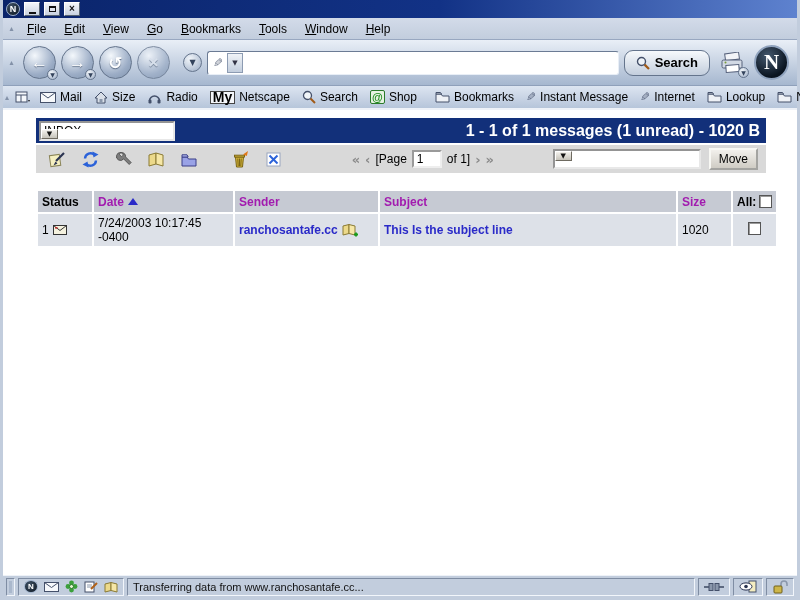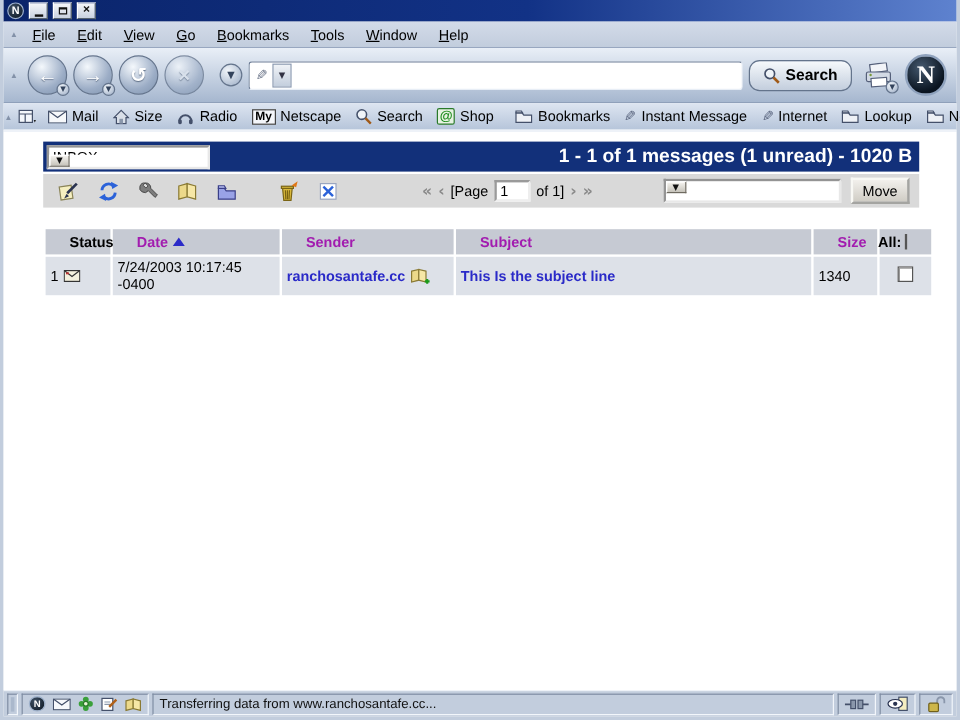--- a/index.html
+++ b/index.html
@@ -50,21 +50,21 @@
   .printer .dd-bump { right:0; bottom:-4px; }
   .throbber { width:35px; height:35px; border-radius:50%; background:radial-gradient(circle at 38% 30%,#44586e,#0a1420 70%);
               border:2px solid #8fa2bd; color:#fff; font-size:21px; font-weight:bold; font-family:"Liberation Serif",serif;
               display:flex; align-items:center; justify-content:center; flex:0 0 35px;}
 
   
   .personalbar { height:24px; flex:0 0 24px; background:linear-gradient(#dde5f1,#b6c5da); border-bottom:2px solid #eef2f8;
                  display:flex; align-items:center; font-size:12px; padding-left:2px; }
   .pt-item { display:flex; align-items:center; gap:4px; padding:1px 6px; white-space:nowrap; }
   .pt-sep { width:1px; height:16px; background:#90a0b8; margin:0 3px; }
-  .my-badge { border:1px solid #444; background:#f4f6fa; font-size:10px; font-weight:bold; padding:0 2px; line-height:11px; }
+  .my-badge { border:1px solid #444; background:#f4f6fa; font-size:14px; font-weight:bold; padding:0 2px; line-height:11px; }
   .shop-at { width:15px; height:14px; border:1px solid #2a7a2a; background:#e6f2e2; color:#1a8a1a; font-weight:bold;
              font-size:11px; line-height:12px; text-align:center; border-radius:2px;}
   .tabicon { display:flex; align-items:flex-end; gap:1px; padding:0 4px 0 6px; }
 
   
   .content { flex:1; background:#fff; padding:8px 31px 0 33px; overflow:hidden; }
   .nm-bar { height:25px; background:#12307a; display:flex; align-items:center; justify-content:space-between; padding:0 6px 0 3px; }
   .fakeselect { height:20px; background:#fff; border:2px inset #e8e8e8; display:flex; align-items:stretch; font-size:12px;flex-direction:column; }
   .fs-text { flex:1; padding:1px 4px 0 3px; white-space:nowrap; overflow:hidden; color:#000; }
   .fs-btn { width:17px; background:linear-gradient(#f4f2ee,#c6c3ba); border:1px solid; border-color:#fff #6e6a60 #6e6a60 #fff;
@@ -72,21 +72,21 @@
   .nm-summary { color:#fff; font-weight:bold; font-size:16px; white-space:nowrap; }
   .nm-toolbar { height:28px; background:#d9d9d9; margin-top:2px; display:flex; align-items:center; padding:0 8px; }
   .tb-ico { width:26px; height:22px; display:flex; align-items:center; justify-content:center; margin-right:7px; }
   .tb-gap { width:18px; }
   .pager { display:flex; align-items:center; gap:5px; font-size:12px; color:#000; }
   .pg-arrow { color:#8a8a8a; font-weight:bold; font-size:13px; font-family:"DejaVu Sans",sans-serif; }
   .pg-input { width:30px; height:18px; border:2px inset #eee; font-size:12px; padding-left:3px; }
   .btn3d { height:22px; background:linear-gradient(#f2f0ec,#cfccc4); border:2px outset #f8f8f4; font-size:12px; padding:0 8px; color:#000; }
 
   table.mail { width:100%; border-collapse:separate; border-spacing:2px; margin-top:16px; table-layout:fixed; }
-  table.mail th { background:#c6cad3; font-size:12px; text-align:left; padding:3px 20px; height:21px; white-space:nowrap; }
+  table.mail th { background:#c6cad3; font-size:12px; text-align:left; padding:3px 4px; height:21px; white-space:nowrap; }
   table.mail td { background:#dde1e8; font-size:12px; padding:2px 4px; height:32px; vertical-align:middle; }
   .th-blue { color:#a21caf; }
   .col-status{width:54px;} .col-date{width:139px;} .col-sender{width:143px;} .col-subject{width:296px;} .col-size{width:53px;} .col-all{width:43px;}
   .sort-asc { display:inline-block; width:0; height:0; border-left:5px solid transparent; border-right:5px solid transparent;
               border-bottom:7px solid #2a2ac8; margin-left:4px; vertical-align:1px; }
   .bold { font-weight:normal; }
   .blue-link { color:#2a2ac8; font-weight:bold; }
   .cell-flex { display:flex; align-items:center; gap:4px; }
   .all-head { display:flex; justify-content:flex-end; gap:3px; color:#000; }
   input.cb { appearance:none; -webkit-appearance:none; width:13px; height:13px; background:#fff;
@@ -365,21 +365,21 @@
             <svg width="17" height="15" viewBox="0 0 17 15">
               <path d="M1 3 L7 1.5 L7 10.5 L1 12z" fill="#ecd98a" stroke="#8a7a34"></path>
               <path d="M13 3 L7 1.5 L7 10.5 L13 12z" fill="#f6e7a6" stroke="#8a7a34"></path>
               <path d="M12 11.5 h4 M14 9.5 v4" stroke="#1a9a1a" stroke-width="1.8"></path>
             </svg>
           </div>
         </td>
         <td>
           <span class="blue-link">This Is the subject line</span>
         </td>
-        <td class="bold">1340</td>
+        <td class="bold">1020</td>
         <td class="td-check">
           <input type="checkbox" class="cb" style="">
         </td>
       </tr>
     </tbody>
       </table>
 
   </div>
 
   <div class="statusbar">

